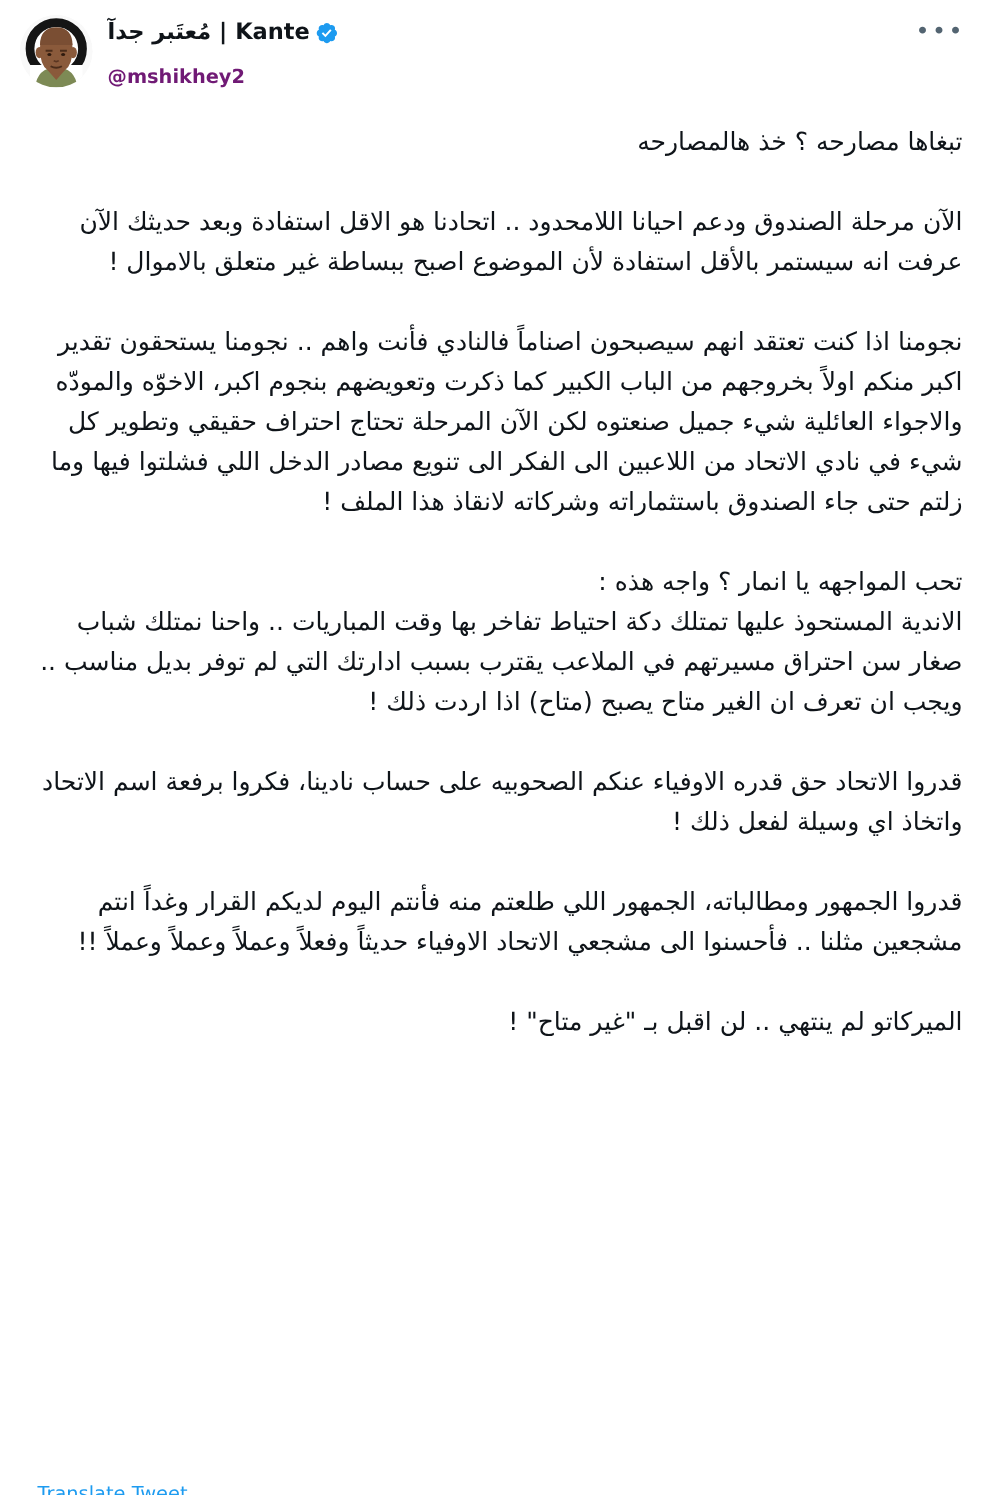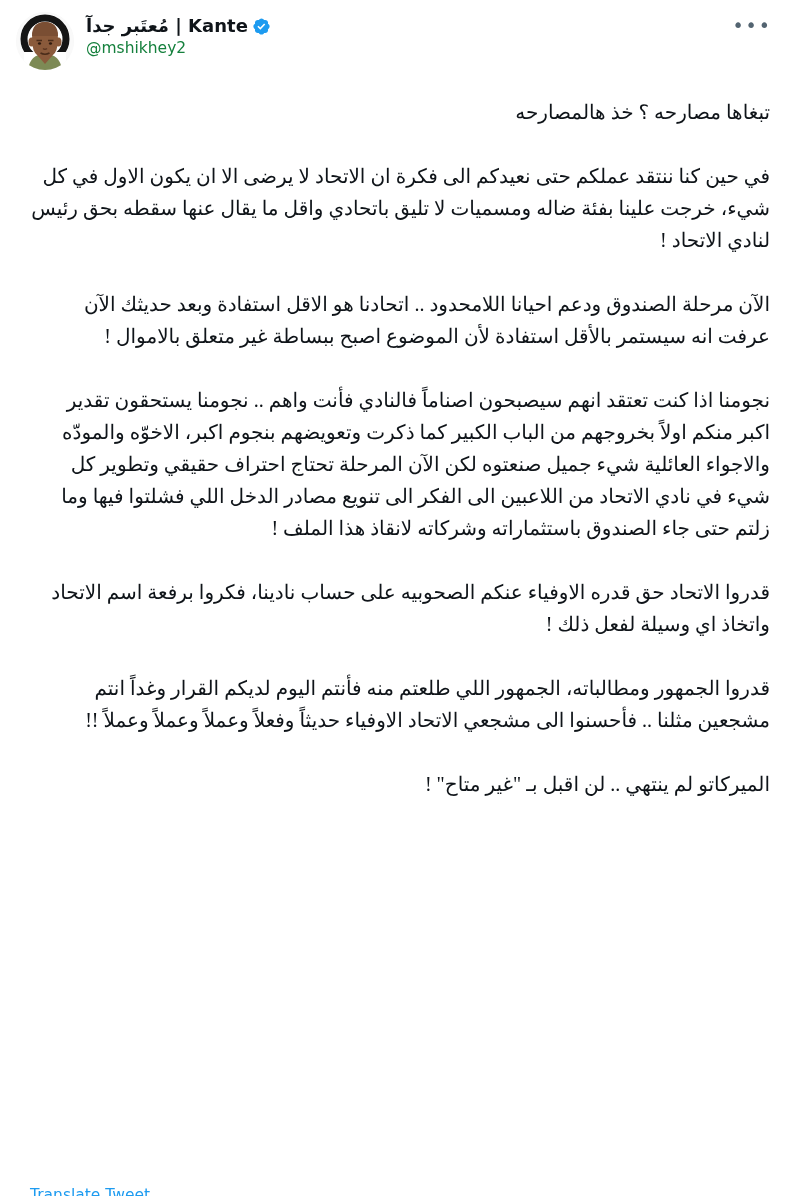--- a/index.html
+++ b/index.html
@@ -34,44 +34,44 @@
     gap: 4px;
     font-size: 18px;
     font-weight: 700;
     color: #0f1419;
     line-height: 21px;
     direction: ltr;
   }
   .badge { width: 19px; height: 19px; flex: 0 0 auto; margin-top: 1px; }
   .handle {
     font-size: 15.5px;
-    color: #15803d;
+    color: #701a75;
     line-height: 20px;
-    margin-top: 2px;
+    margin-top: 15px;
     direction: ltr;
+    font-weight: bold;
   }
   .more-btn {
     margin-left: auto;
     margin-top: 2px;
     color: #536471;
     font-size: 19px;
     letter-spacing: 2px;
     line-height: 19px;
     cursor: pointer;
     background: none; border: none; padding: 2px 4px;
     font-family: inherit;
   }
   .tweet-text {
     margin: 26px 30px 0 30px;
     direction: rtl;
     text-align: right;
     font-size: 20px;
     line-height: 32px;
     color: #0f1419;
-    font-family: Liberation Serif, serif;
   }
   .tweet-text p {
     margin: 0 0 32px 0;
     white-space: pre-wrap;
   }
   .translate-link {
     position: absolute;
     left: 30px;
     top: 1186px;
     color: #1d9bf0;
@@ -114,21 +114,22 @@
     </div>
     <div class="handle">@mshikhey2</div>
   </div>
   <button class="more-btn">
     <span>•••</span>
   </button>
 </div>
 
 <div class="tweet-text">
   <p>تبغاها مصارحه ؟ خذ هالمصارحه</p>
-  <p>في حين كنا ننتقد عملكم حتى نعيدكم الى فكرة ان الاتحاد لا يرضى الا ان يكون الاول في كل شيء، خرجت علينا بفئة ضاله ومسميات لا تليق باتحادي واقل ما يقال عنها سقطه بحق رئيس لنادي الاتحاد !</p>
   <p>الآن مرحلة الصندوق ودعم احيانا اللامحدود .. اتحادنا هو الاقل استفادة وبعد حديثك الآن عرفت انه سيستمر بالأقل استفادة لأن الموضوع اصبح ببساطة غير متعلق بالاموال !</p>
   <p>نجومنا اذا كنت تعتقد انهم سيصبحون اصناماً فالنادي فأنت واهم .. نجومنا يستحقون تقدير اكبر منكم اولاً بخروجهم من الباب الكبير كما ذكرت وتعويضهم بنجوم اكبر، الاخوّه والمودّه والاجواء العائلية شيء جميل صنعتوه لكن الآن المرحلة تحتاج احتراف حقيقي وتطوير كل شيء في نادي الاتحاد من اللاعبين الى الفكر الى تنويع مصادر الدخل اللي فشلتوا فيها وما زلتم حتى جاء الصندوق باستثماراته وشركاته لانقاذ هذا الملف !</p>
+  <p>تحب المواجهه يا انمار ؟ واجه هذه :
+الاندية المستحوذ عليها تمتلك دكة احتياط تفاخر بها وقت المباريات .. واحنا نمتلك شباب صغار سن احتراق مسيرتهم في الملاعب يقترب بسبب ادارتك التي لم توفر بديل مناسب .. ويجب ان تعرف ان الغير متاح يصبح (متاح) اذا اردت ذلك !</p>
   <p>قدروا الاتحاد حق قدره الاوفياء عنكم الصحوبيه على حساب نادينا، فكروا برفعة اسم الاتحاد واتخاذ اي وسيلة لفعل ذلك !</p>
   <p>قدروا الجمهور ومطالباته، الجمهور اللي طلعتم منه فأنتم اليوم لديكم القرار وغداً انتم مشجعين مثلنا .. فأحسنوا الى مشجعي الاتحاد الاوفياء حديثاً وفعلاً وعملاً وعملاً وعملاً !!</p>
   <p>الميركاتو لم ينتهي .. لن اقبل بـ "غير متاح" !</p>
 </div>
 
 <a class="translate-link">Translate Tweet</a>
 
 </body></html>

